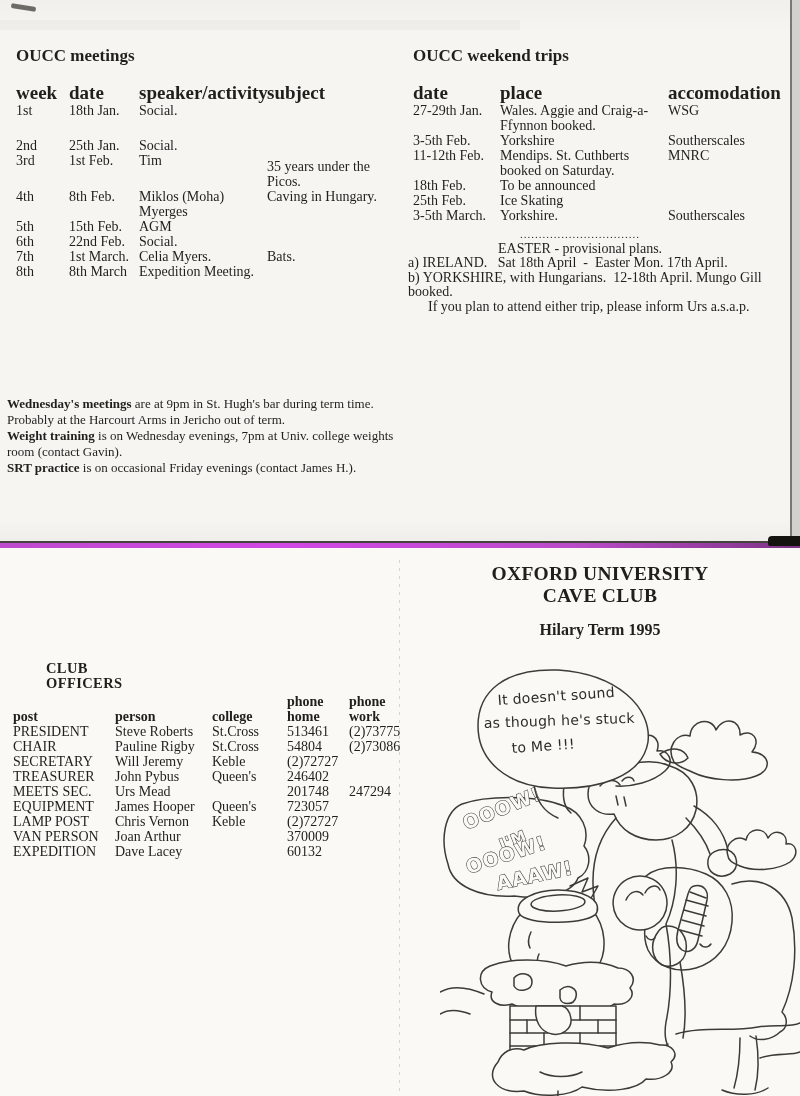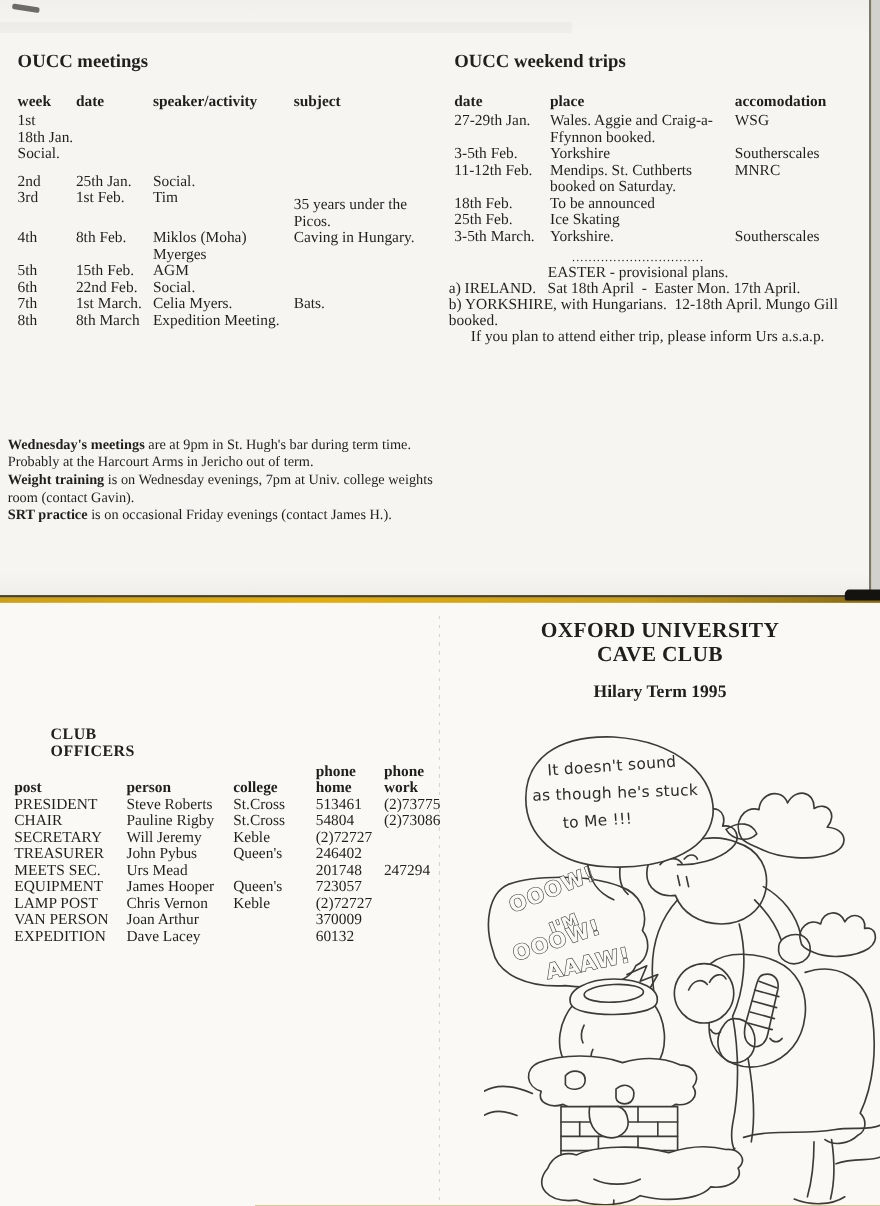--- a/index.html
+++ b/index.html
@@ -1,43 +1,43 @@
 <!DOCTYPE html>
 <html><head>
 <meta charset="utf-8">
 <style>
   html,body{margin:0;padding:0;background:#b9b8b5;}
   .scan{position:relative;width:800px;height:1096px;margin:0 auto;overflow:hidden;
-        background:#eab308;font-family:"Liberation Serif",serif;color:#201f1c;}
+        background:#d946ef;font-family:"Liberation Serif",serif;color:#201f1c;}
   
   .page-top{position:absolute;left:0;top:0;width:791px;height:541px;
         background:linear-gradient(180deg,#f1f0ec 0%,#f6f5f2 6%,#f6f5f2 96%,#efeeea 100%);}
   .edge-line{position:absolute;left:790px;top:0;width:2px;height:541px;background:#7a7872;}
   .edge-strip{position:absolute;left:792px;top:0;width:8px;height:541px;background:#d2d1ce;}
   .divider{position:absolute;left:0;top:541px;width:800px;height:2px;background:#45433e;}
   .divider-smudge{position:absolute;left:0;top:543px;width:800px;height:5px;
         background:linear-gradient(90deg,rgba(95,92,85,.22),rgba(95,92,85,.06) 35%,rgba(95,92,85,.25) 72%,rgba(35,33,28,.5));}
   .divider-wedge{position:absolute;left:768px;top:536px;width:32px;height:10px;background:#14130f;border-radius:4px 0 0 2px;}
   .page-bottom{position:absolute;left:0;top:548px;width:800px;height:548px;background:#faf9f6;}
   .pen-mark{position:absolute;left:11px;top:5px;width:25px;height:5px;background:#55534d;
         border-radius:2px;transform:rotate(9deg);opacity:.85;}
   .crease{position:absolute;left:399px;top:560px;width:1px;height:536px;
         background:repeating-linear-gradient(180deg,rgba(110,108,102,.25) 0 3px,transparent 3px 8px);}
   .smudge-band{position:absolute;left:0;top:20px;width:520px;height:10px;background:rgba(120,118,110,.05);}
   
   .sec-title{position:absolute;font-weight:bold;font-size:17px;white-space:nowrap;}
   .tbl{position:absolute;font-size:14px;line-height:15px;}
   .row{display:flex;align-items:flex-start;}
   .hdr{font-weight:bold;}
-  .hdr .c{font-size:14px;padding-bottom:3px;}
+  .hdr .c{font-size:19px;padding-bottom:3px;}
   .c{flex:none;padding-right:4px;box-sizing:border-box;}
   .m1{width:53px}.m2{width:70px}.m3{width:128px}.m4{width:132px}
   .t1{width:87px}.t2{width:168px}.t3{width:112px}
   .o1{width:102px}.o2{width:97px}.o3{width:75px}.o4{width:62px}.o5{width:58px}
-  .gap-after{margin-bottom:10px;flex-direction:column;}
+  .gap-after{margin-bottom:20px;}
   .easter{position:absolute;left:408px;top:227px;width:374px;font-size:14px;line-height:14.5px;}
   .easter div{margin:0;}
   .dots{padding-left:112px;font-size:11px;letter-spacing:1px;}
   .eh{padding-left:90px;}
   .pre{white-space:pre-wrap;}
   .enote{padding-left:20px;margin-top:1px;}
   .notes{position:absolute;left:7px;top:396px;width:388px;font-size:13px;line-height:16px;}
   .notes p{margin:0;}
   .club-title{position:absolute;left:13px;top:661px;font-weight:bold;font-size:14.5px;line-height:15px;letter-spacing:.4px;margin-left:33px;}
   .of-hdr{align-items:flex-end;font-weight:bold;}

